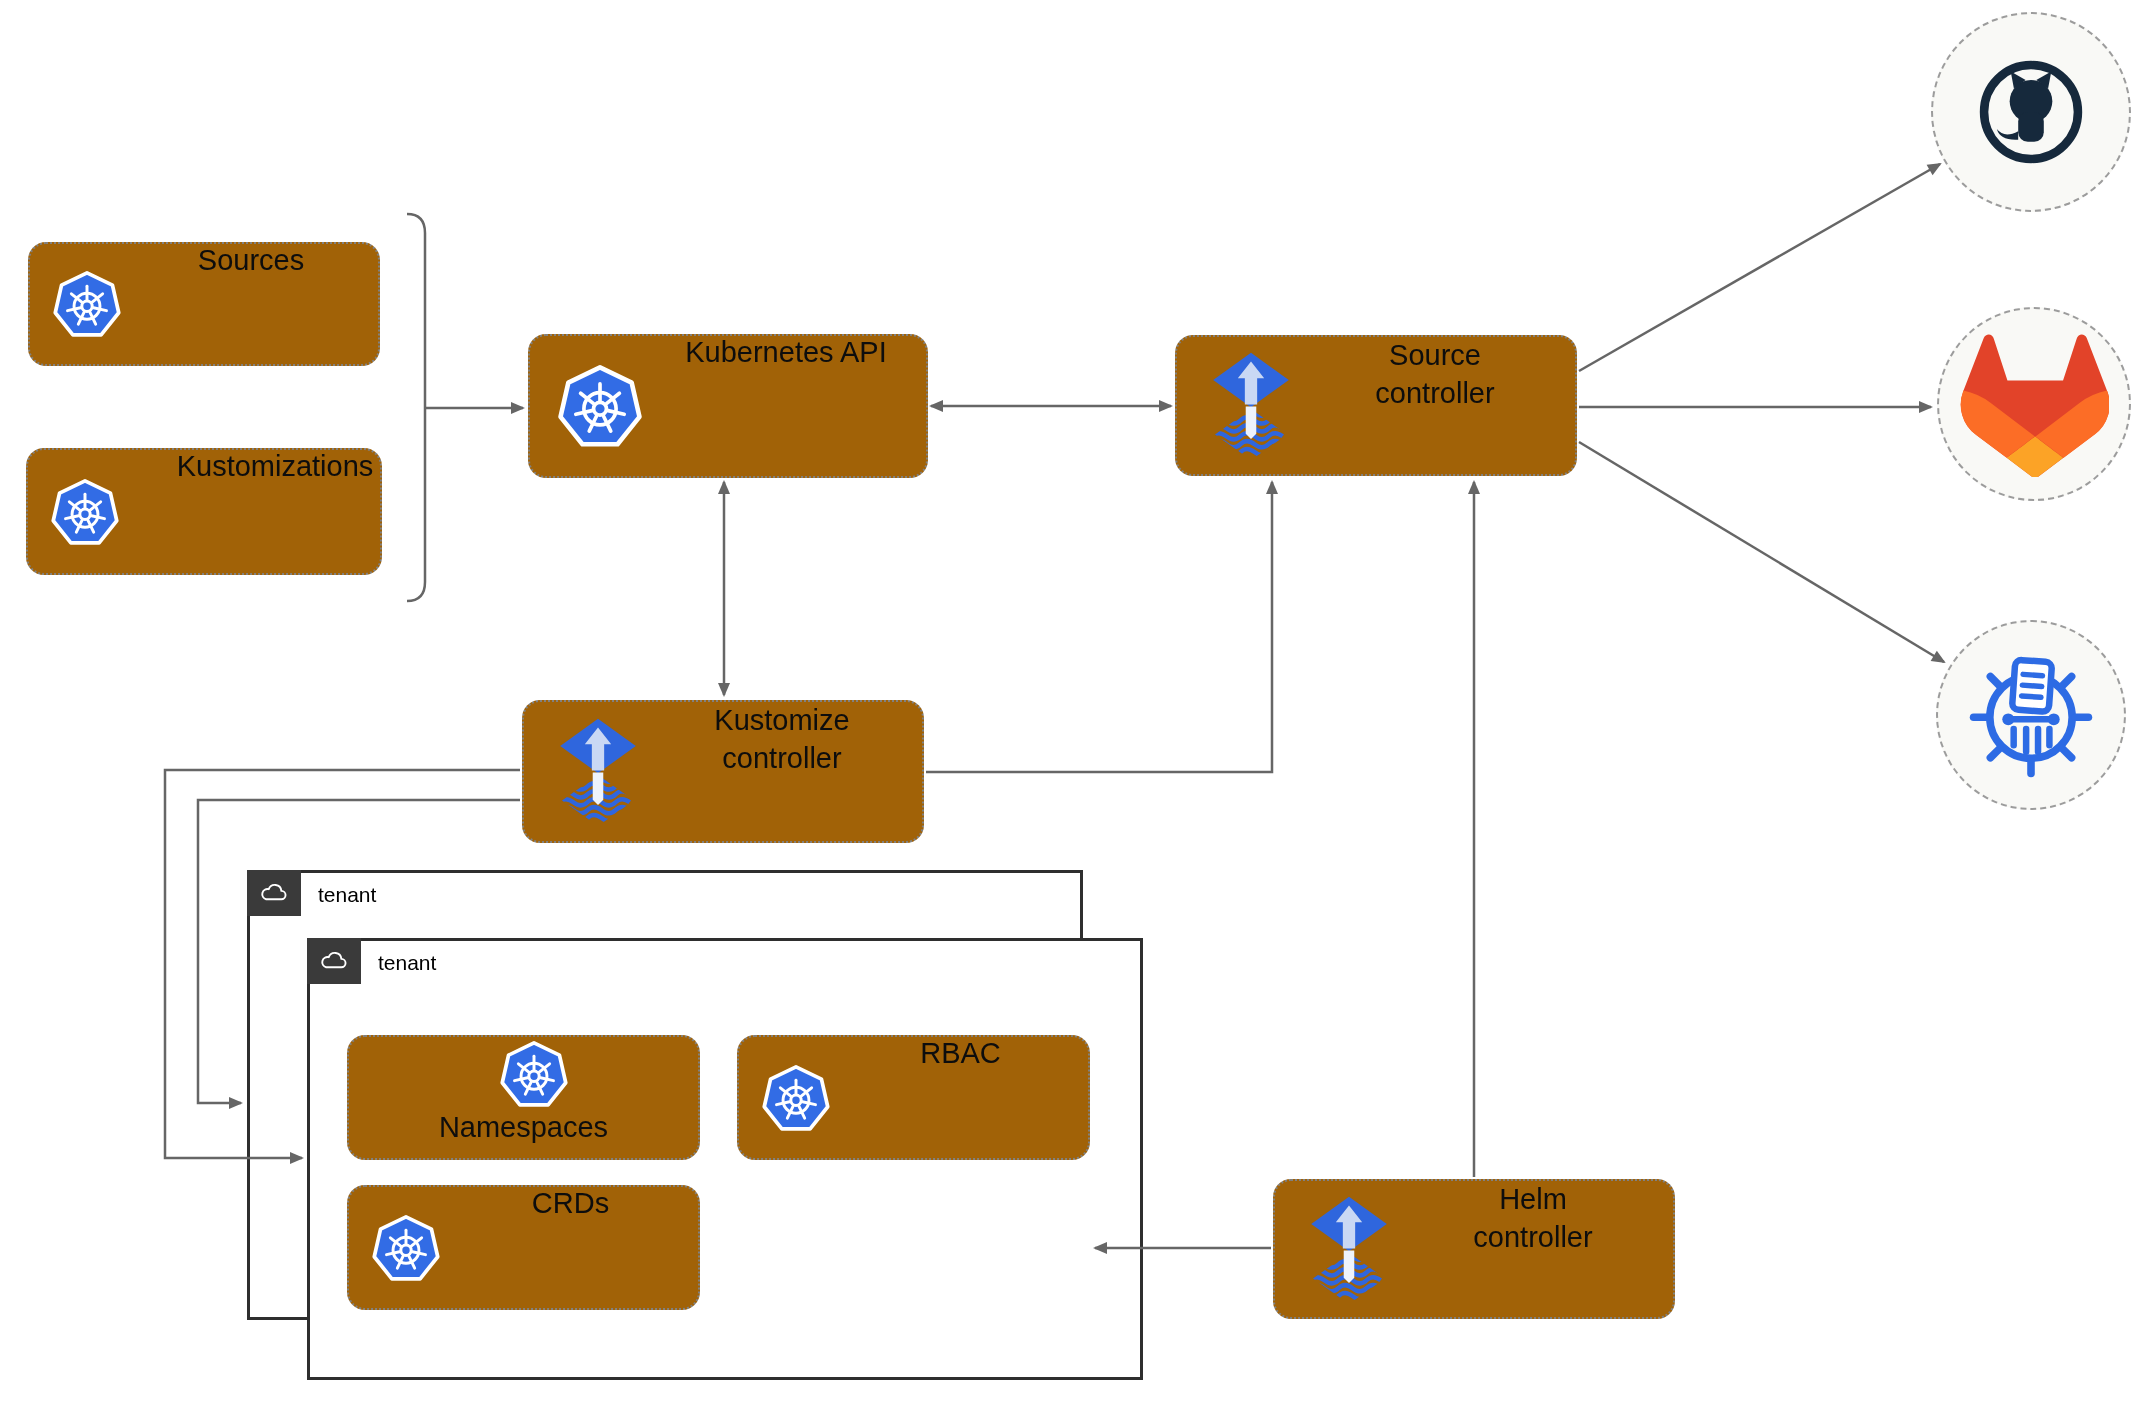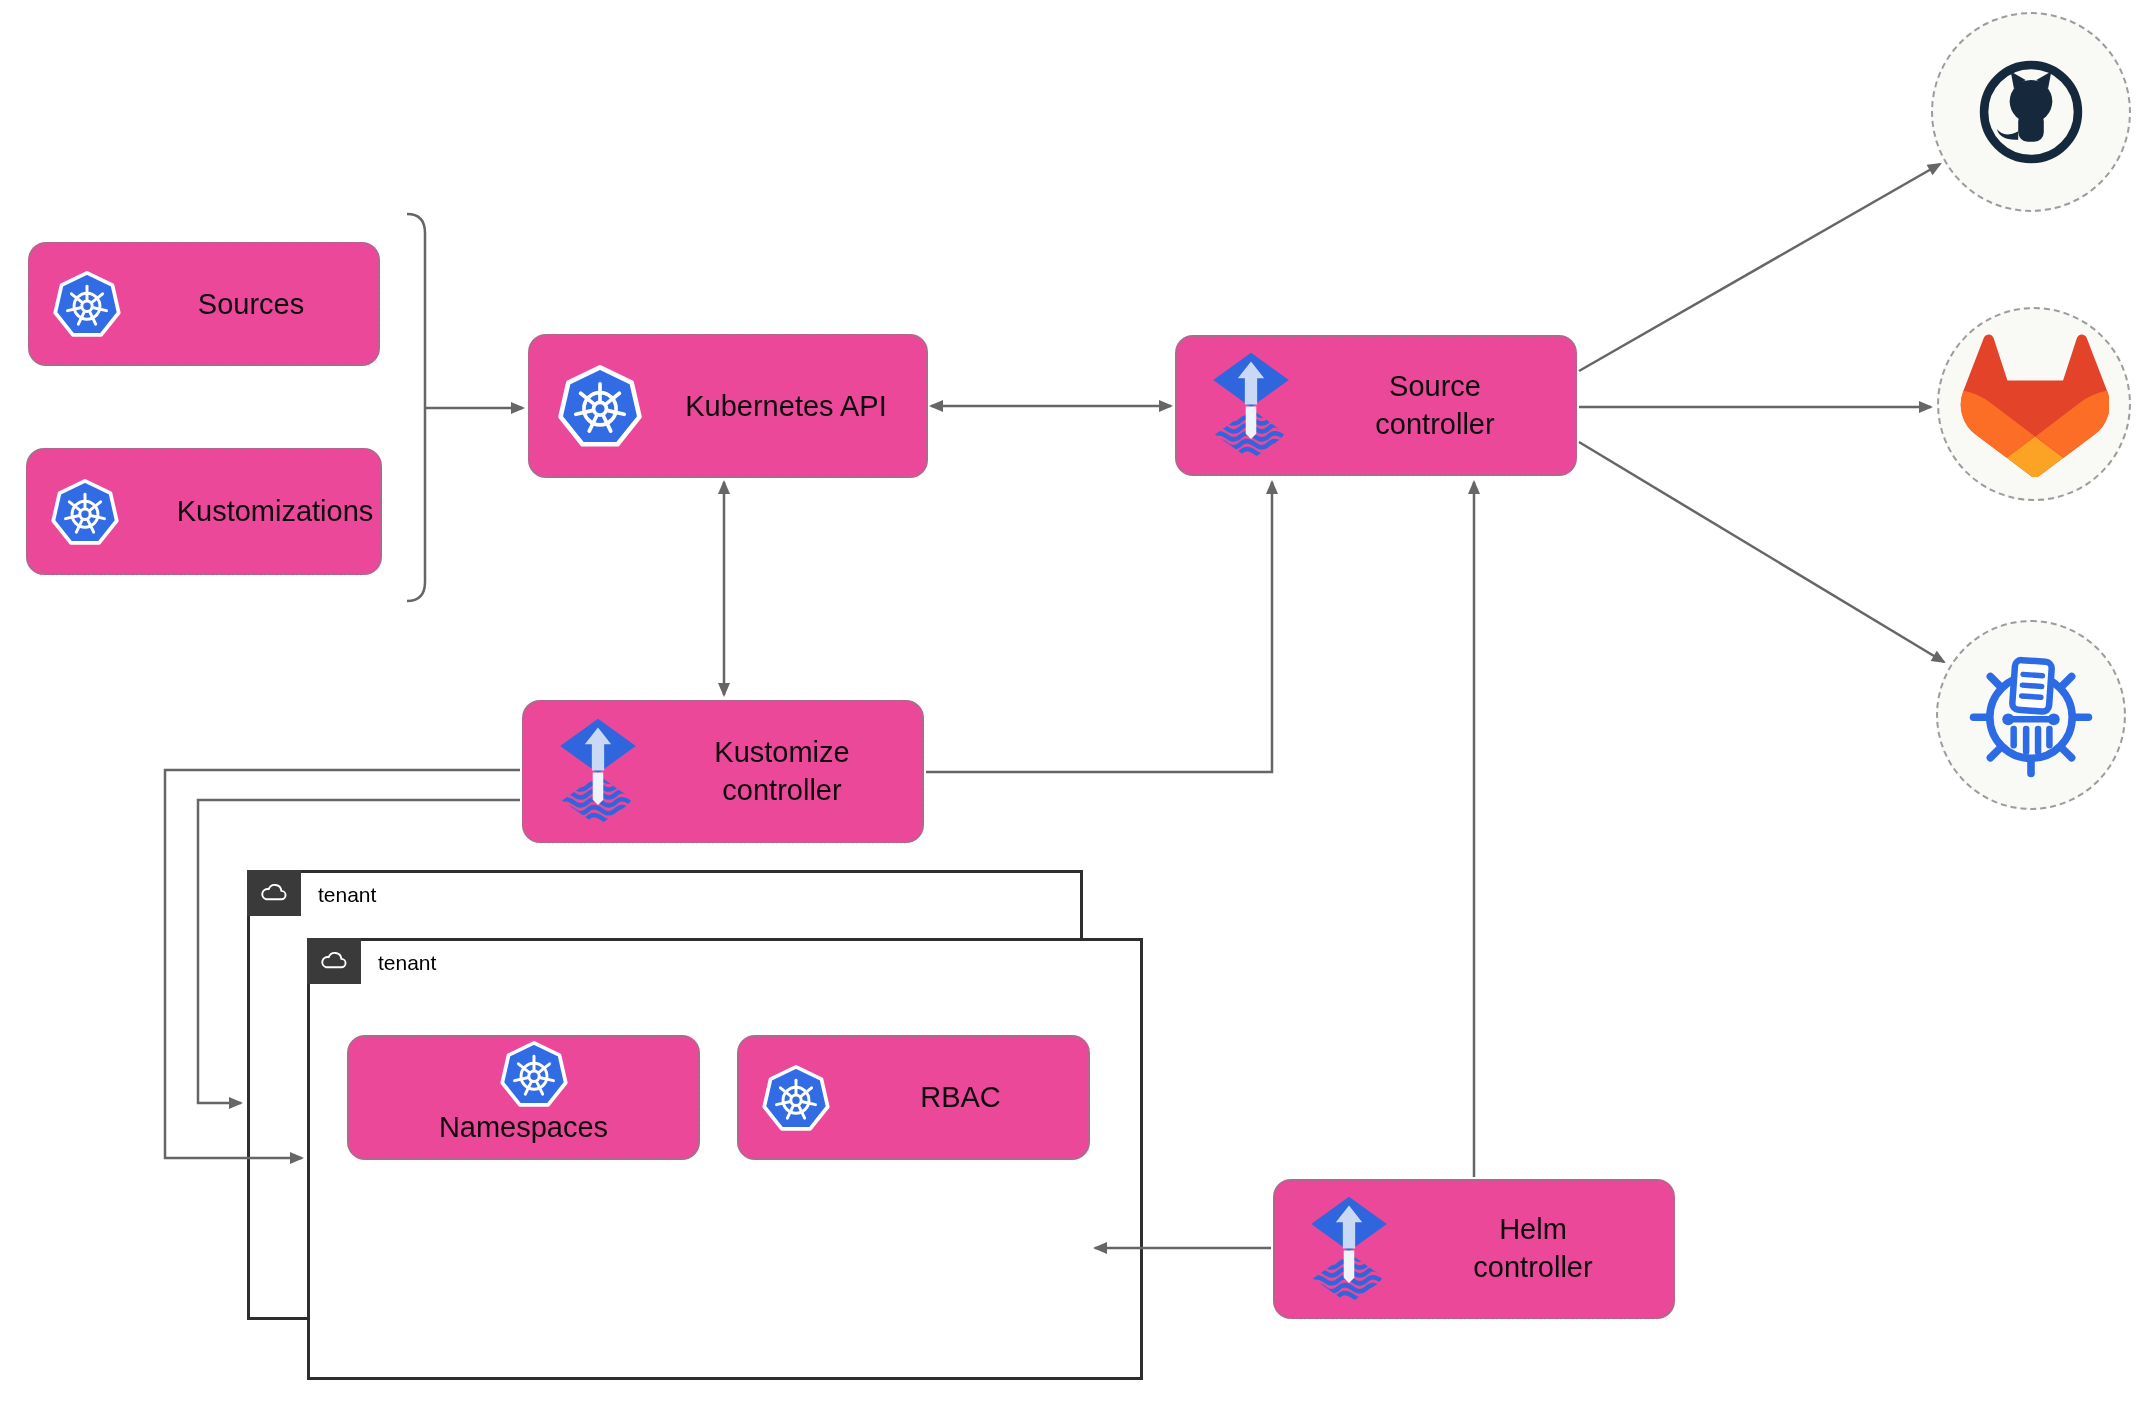--- a/index.html
+++ b/index.html
@@ -1,25 +1,24 @@
 <!DOCTYPE html>
 <html><head>
 <meta charset="utf-8">
 <style>
   html,body{margin:0;padding:0;background:#ffffff;}
   body{font-family:"Liberation Sans", sans-serif;}
   #canvas{position:relative;width:2144px;height:1407px;background:#ffffff;overflow:hidden;}
 
   .chip, .bigbox{
     position:absolute;
-    background:#ec4899;
+    background:#a16207;
     border:2px dotted #818181;
     border-radius:18px;
     display:flex;
-    align-items:center;
     box-sizing:border-box;
     z-index:3;
   }
   .chip .icon, .bigbox .icon{flex:0 0 auto;display:flex;align-items:center;justify-content:center;}
   .nlabel{flex:1;text-align:center;font-size:29px;color:#0d0d0d;}
   .nlabel2{flex:1;text-align:center;font-size:29px;color:#0d0d0d;white-space:pre-line;line-height:1.3;}
 
   .tenant{position:absolute;background:#ffffff;border:3px solid #2e2e2e;box-sizing:border-box;}
   .tenant .tab{position:absolute;left:-3px;top:-3px;width:54px;height:46px;background:#3a3a3a;display:flex;align-items:center;justify-content:center;}
   .tenant .tlabel{position:absolute;left:68px;top:10px;font-size:21px;color:#000;}
@@ -181,20 +180,28 @@
 
   <div class="chip" style="left:737px;top:1035px;width:353px;height:125px;">
     <span class="icon" style="margin-left:20px;">
       <svg viewBox="0 0 100 100" width="74" height="74">
           <use href="#sym-k8s"></use>
         </svg>
       </span>
     <span class="nlabel">RBAC</span>
   </div>
 
+  <div class="chip" style="left:347px;top:1185px;width:353px;height:125px;">
+    <span class="icon" style="margin-left:20px;">
+      <svg viewBox="0 0 100 100" width="74" height="74">
+          <use href="#sym-k8s"></use>
+        </svg>
+      </span>
+    <span class="nlabel">CRDs</span>
+  </div>
 
 
   <div class="extcircle" style="left:1931px;top:12px;width:200px;height:200px;">
     <svg viewBox="0 0 120 120" width="128" height="128">
       <circle cx="60" cy="60" r="44" fill="none" stroke="#16293c" stroke-width="8"></circle>
       <g fill="#16293c">
         <circle cx="60" cy="50" r="20"></circle>
         <polygon points="44,38 41,22 55,30"></polygon>
         <polygon points="76,38 79,22 65,30"></polygon>
         <rect x="48" y="60" width="24" height="28" rx="9"></rect>

